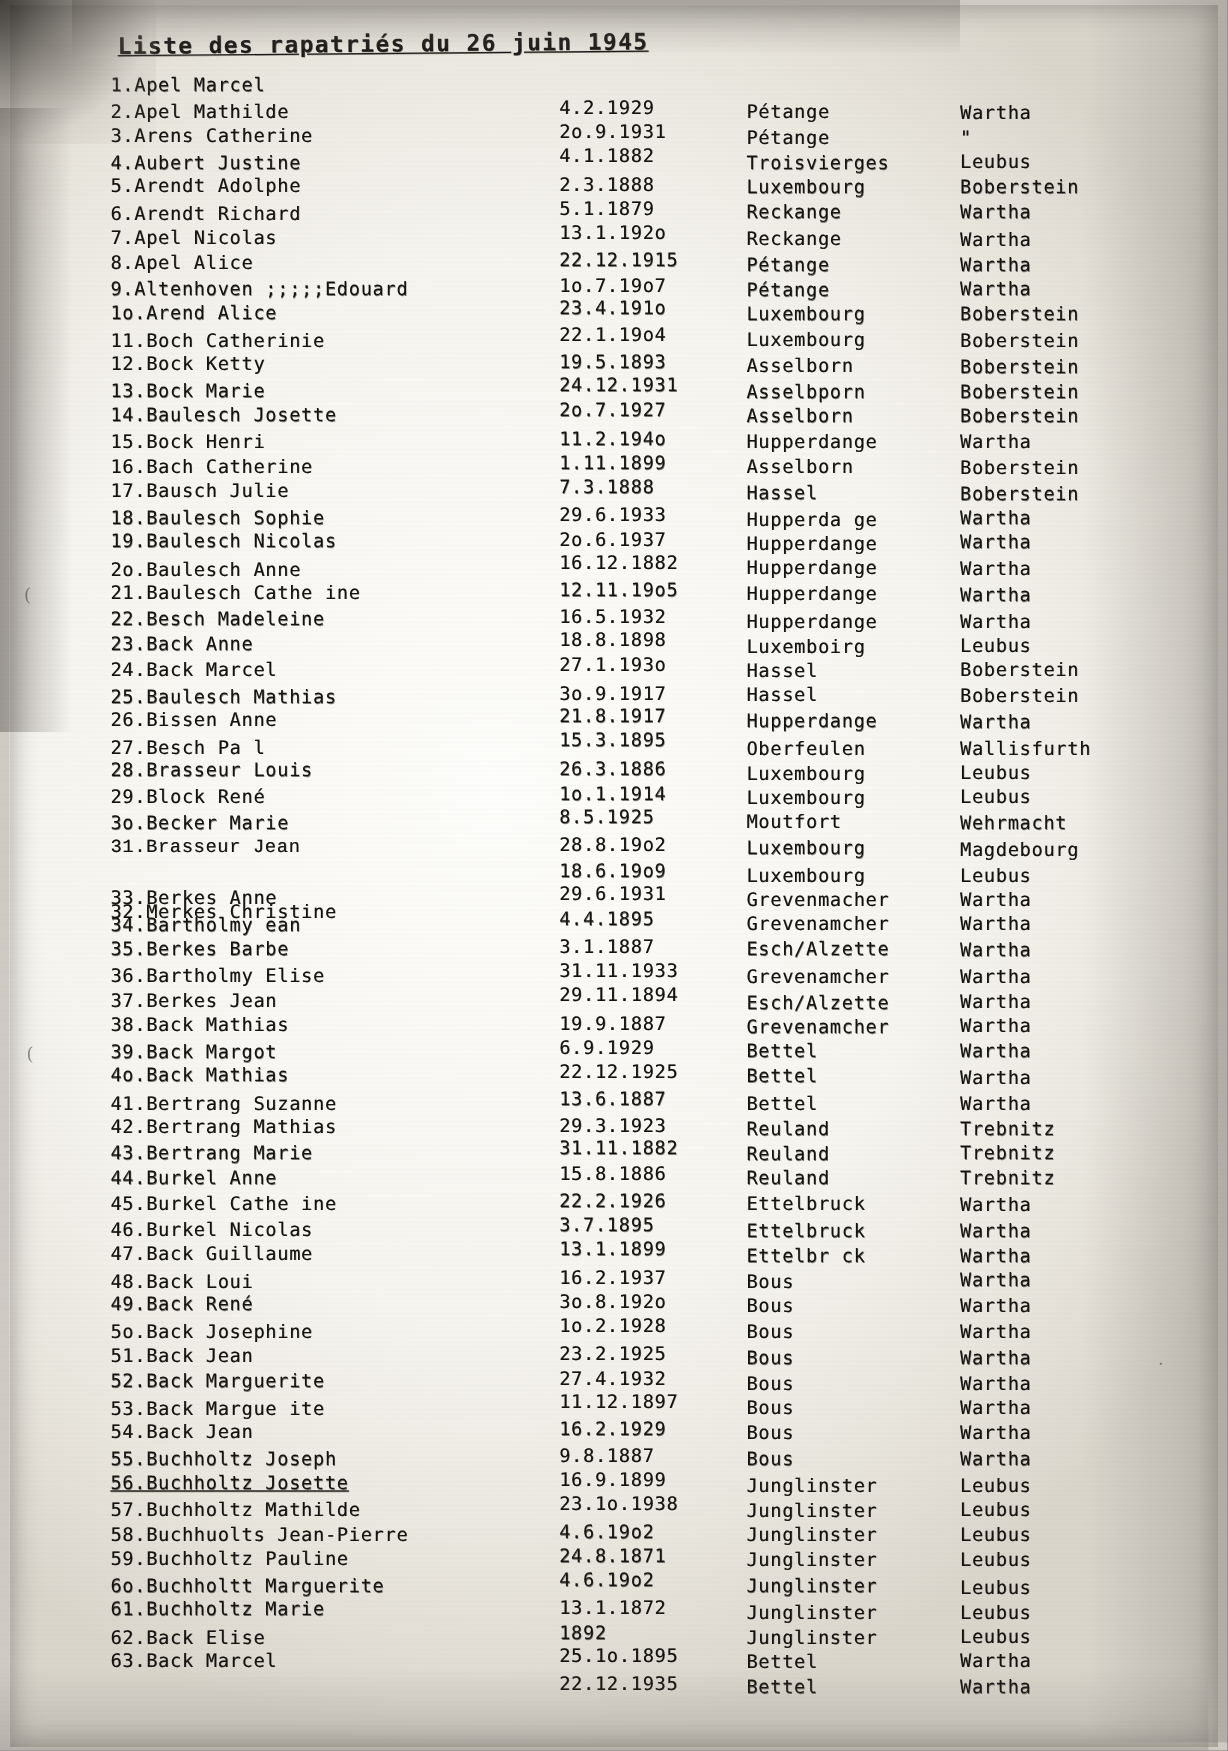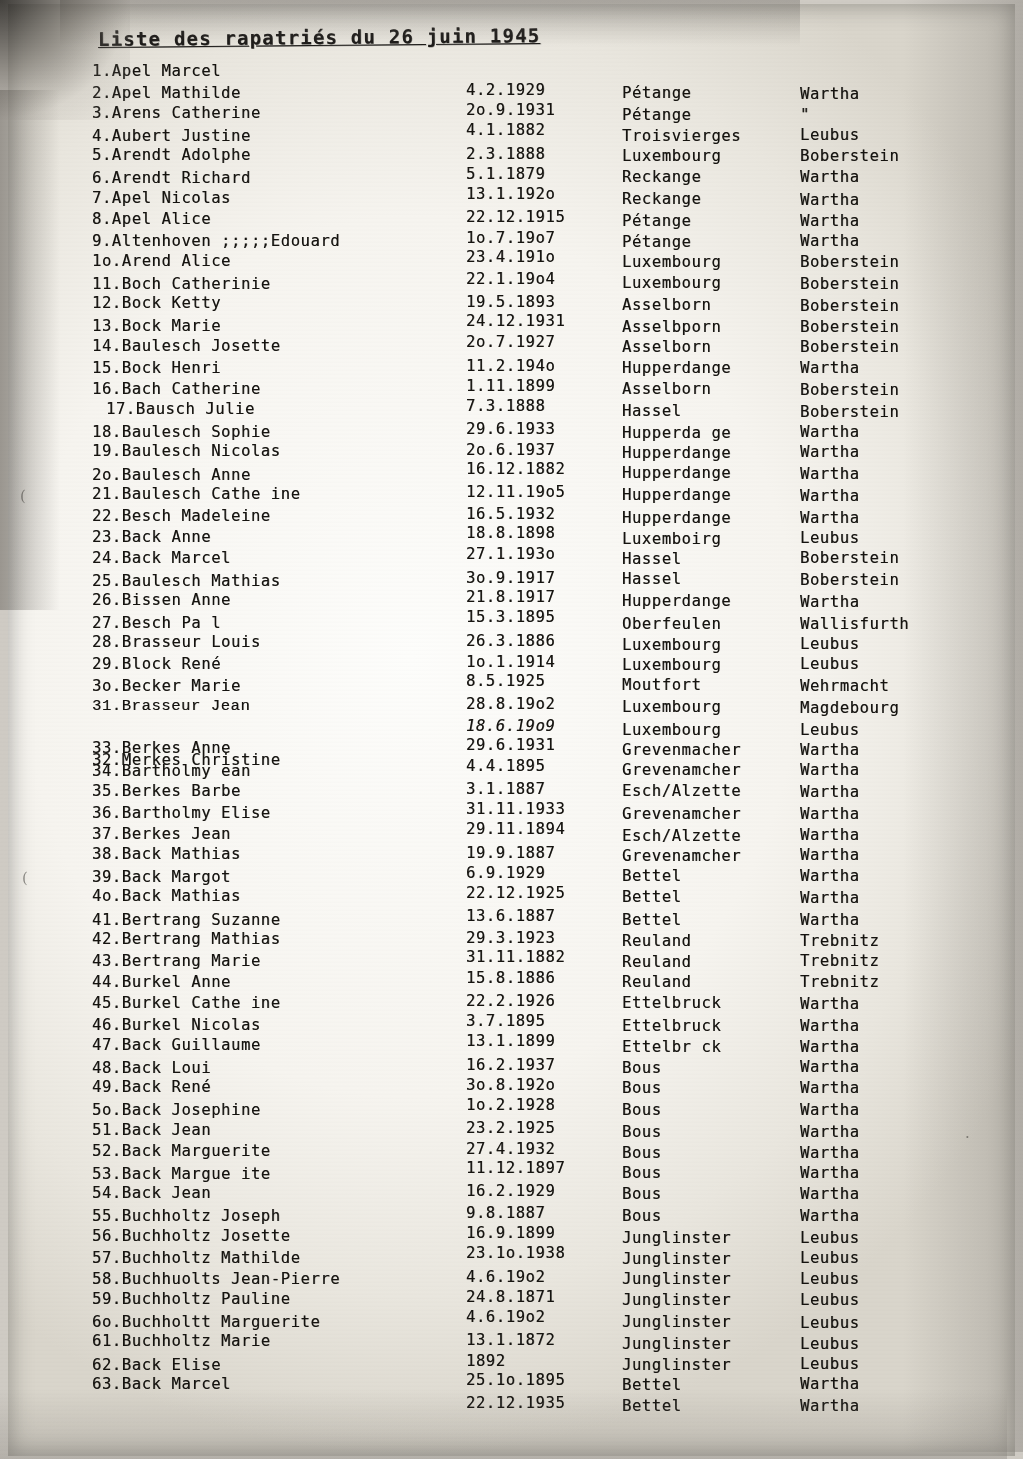--- a/index.html
+++ b/index.html
@@ -212,21 +212,21 @@
         <div class="row">
           <span class="c-name" style="top: -0.57px;">14.Baulesch Josette</span>
         </div>
         <div class="row">
           <span class="c-name" style="top: 0.11px;">15.Bock Henri</span>
         </div>
         <div class="row">
           <span class="c-name" style="top: 0.37px;">16.Bach Catherine</span>
         </div>
         <div class="row">
-          <span class="c-name" style="top: -0.78px; margin-left: 14px;">17.Bausch Julie</span>
+          <span class="c-name" style="top: -0.78px;">17.Bausch Julie</span>
         </div>
         <div class="row">
           <span class="c-name" style="top: 1.03px;">18.Baulesch Sophie</span>
         </div>
         <div class="row">
           <span class="c-name" style="top: -1.1px;">19.Baulesch Nicolas</span>
         </div>
         <div class="row">
           <span class="c-name" style="top: 0.95px;">2o.Baulesch Anne</span>
         </div>
@@ -329,21 +329,21 @@
         <div class="row">
           <span class="c-name" style="top: 0.91px;">53.Back Margue ite</span>
         </div>
         <div class="row">
           <span class="c-name" style="top: -1.09px;">54.Back Jean</span>
         </div>
         <div class="row">
           <span class="c-name" style="top: 1.06px;">55.Buchholtz Joseph</span>
         </div>
         <div class="row">
-          <span class="c-name" style="top: -0.82px;">56.Buchholtz Josette</span>
+          <span class="c-name" style="top: -0.82px; text-decoration: underline;">56.Buchholtz Josette</span>
         </div>
         <div class="row">
           <span class="c-name" style="top: 0.43px;">57.Buchholtz Mathilde</span>
         </div>
         <div class="row">
           <span class="c-name" style="top: 0.04px;">58.Buchhuolts Jean-Pierre</span>
         </div>
         <div class="row">
           <span class="c-name" style="top: -0.51px;">59.Buchholtz Pauline</span>
         </div>
@@ -446,21 +446,21 @@
         <div class="rrow">
           <span class="c-date" style="top: 0.66px;">1o.1.1914</span>
         </div>
         <div class="rrow">
           <span class="c-date" style="top: -1.27px;">8.5.1925</span>
         </div>
         <div class="rrow">
           <span class="c-date" style="top: 0.16px;">28.8.19o2</span>
         </div>
         <div class="rrow">
-          <span class="c-date" style="top: 1.17px; font-style: italic;">18.6.19o9</span>
+          <span class="c-date" style="top: 1.17px;">18.6.19o9</span>
         </div>
         <div class="rrow">
           <span class="c-date" style="top: -0.91px;">29.6.1931</span>
         </div>
         <div class="rrow">
           <span class="c-date" style="top: -0.58px;">4.4.1895</span>
         </div>
         <div class="rrow">
           <span class="c-date" style="top: 1.29px;">3.1.1887</span>
         </div>

